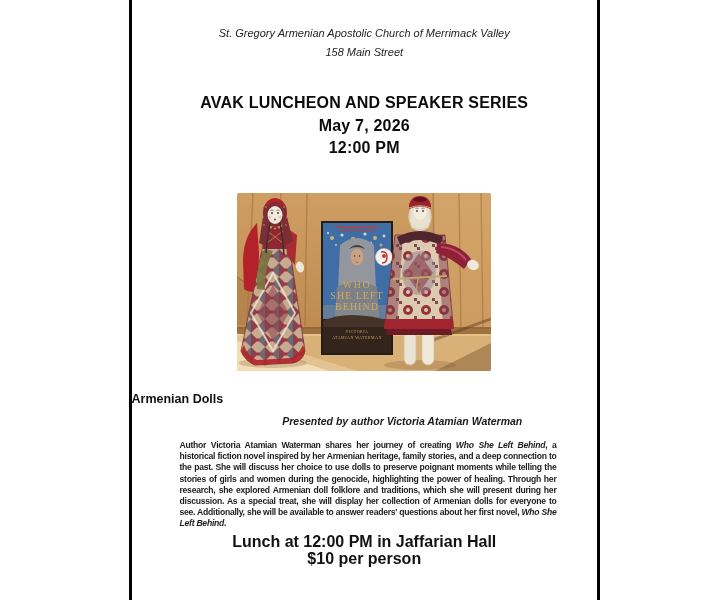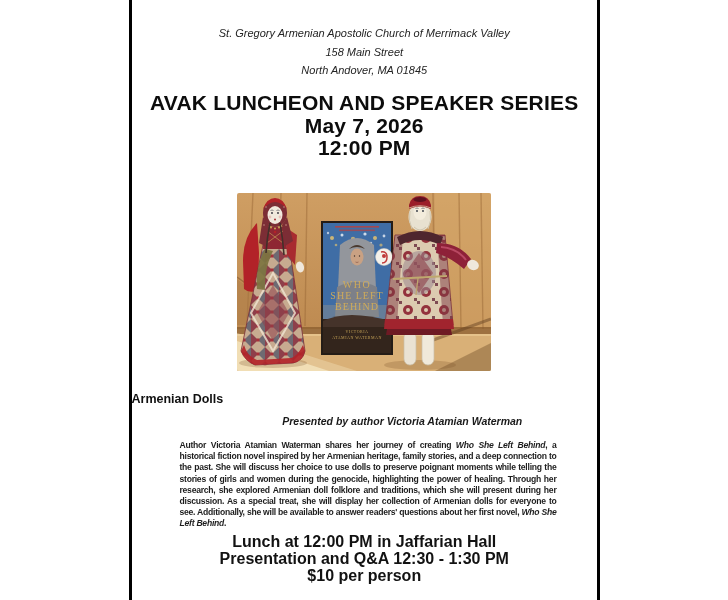--- a/index.html
+++ b/index.html
@@ -40,21 +40,21 @@
     line-height: 18.5px;
     color: #242424;
   }
 
   .event-title {
     position: absolute;
     top: 92px;
     width: 100%;
     text-align: center;
     font-weight: bold;
-    font-size: 21px;
+    font-size: 16px;
     line-height: 22.5px;
     letter-spacing: 0.2px;
     color: #0c0c0c;
   }
 
   .photo-frame {
     position: absolute;
     top: 193px;
     left: 105.5px;
     width: 254px;
@@ -115,21 +115,20 @@
 
 <div class="canvas">
   <div class="vrule left"></div>
   <div class="vrule right"></div>
 
   <div class="content">
 
     <div class="church-header">
       <div>St. Gregory Armenian Apostolic Church of Merrimack Valley</div>
       <div>158 Main Street</div>
-      <div>North Andover, MA 01845</div>
     </div>
 
     <div class="event-title">
       <div>AVAK LUNCHEON AND SPEAKER SERIES</div>
       <div>May 7, 2026</div>
       <div>12:00 PM</div>
     </div>
 
     <div class="photo-frame">
       <svg width="254" height="178" viewBox="0 0 254 178" xmlns="http://www.w3.org/2000/svg">
@@ -284,18 +283,17 @@
       </svg>
     </div>
 
     <div class="talk-title">Armenian Dolls</div>
     <div class="talk-presenter">Presented by author Victoria Atamian Waterman</div>
 
     <div class="talk-paragraph"><span>Author Victoria Atamian Waterman shares her journey of creating </span><em>Who She Left Behind</em><span>, a historical fiction novel inspired by her Armenian heritage, family stories, and a deep connection to the past. She will discuss her choice to use dolls to preserve poignant moments while telling the stories of girls and women during the genocide, highlighting the power of healing. Through her research, she explored Armenian doll folklore and traditions, which she will present during her discussion. As a special treat, she will display her collection of Armenian dolls for everyone to see. Additionally, she will be available to answer readers' questions about her first novel, </span><em>Who She Left Behind</em><span>.</span></div>
 
     <div class="event-details">
       <div>Lunch at 12:00 PM in Jaffarian Hall</div>
-      <div>Presentation and Q&amp;A 12:30 - 1:30 PM</div>
       <div>$10 per person</div>
     </div>
 
   </div>
 </div>
 
 </body></html>

